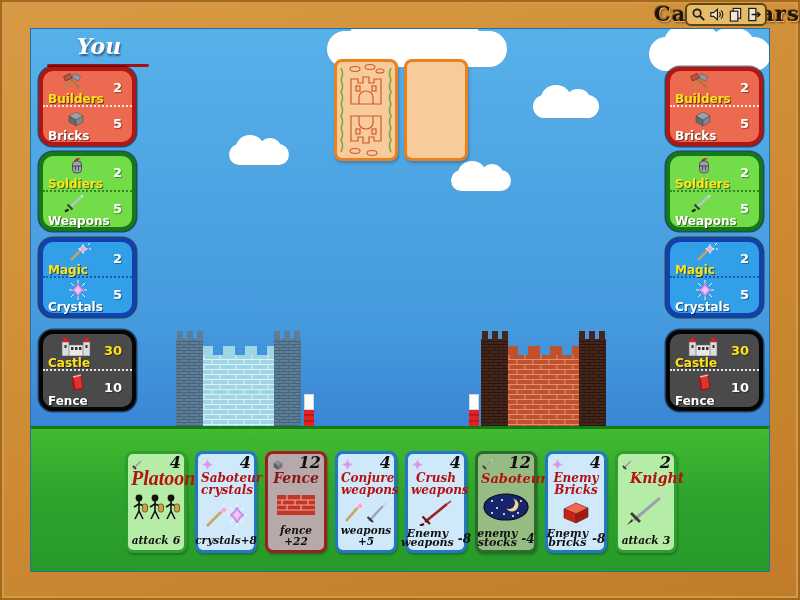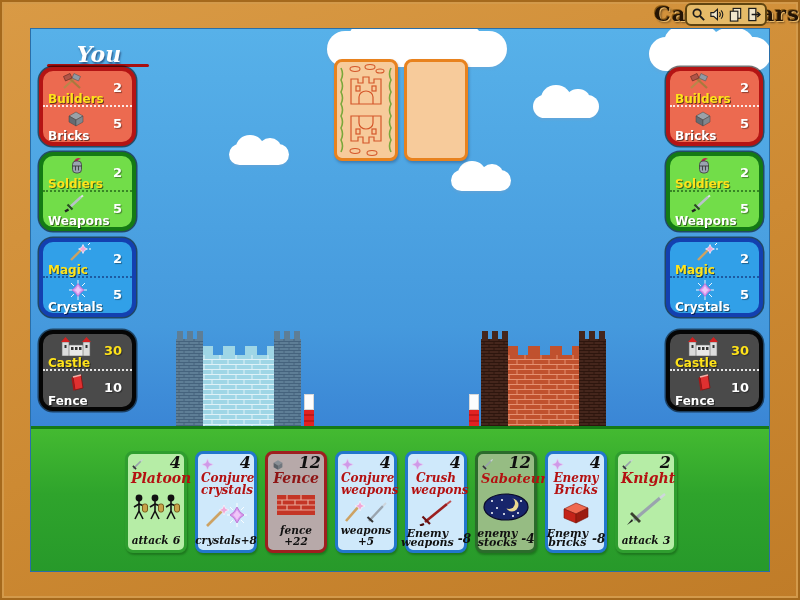--- a/index.html
+++ b/index.html
@@ -28,21 +28,21 @@
     background:linear-gradient(#57b1e9 0%,#4599dd 55%,#3a85d5 74%);
     border:1px solid #2a6ea8;box-sizing:border-box;overflow:hidden;
   }
   
   .cloud{position:absolute;background:#fff;border-radius:50px;filter:drop-shadow(0 2px 1px rgba(120,160,200,.35));}
   .cloud::before,.cloud::after{content:"";position:absolute;background:#fff;border-radius:50%;}
   .cloud::before{width:46%;height:120%;left:12%;top:-45%;}
   .cloud::after{width:36%;height:95%;right:14%;top:-28%;}
   
   .you-label{
-    position:absolute;left:20px;top:12px;width:96px;text-align:center;
+    position:absolute;left:20px;top:4px;width:96px;text-align:center;
     font-family:"DejaVu Serif",serif;font-style:italic;font-weight:bold;font-size:22px;color:#fff;
     text-shadow:1px 2px 2px rgba(0,0,40,.5);
   }
   .you-underline{position:absolute;left:16px;top:35px;width:102px;height:3px;background:#a80f0f;border-radius:2px;}
   .computer-label{
     position:absolute;right:12px;top:7px;width:130px;text-align:center;
     font-family:"DejaVu Serif",serif;font-style:italic;font-weight:bold;font-size:20px;color:#191926;
     z-index:3;
   }
   
@@ -466,21 +466,21 @@
 
     <div class="card cgreen">
       <div class="ctop">
         <span><svg width="13" height="13" viewBox="0 0 14 14">
               <line x1="2.5" y1="11.5" x2="10.5" y2="3.5" stroke="#98a2ac" stroke-width="1.8"></line>
               <line x1="10.5" y1="3.5" x2="12.5" y2="1.5" stroke="#c8d0d8" stroke-width="1.4"></line>
               <line x1="2" y1="8.5" x2="5.5" y2="12" stroke="#333" stroke-width="1.6"></line>
             </svg></span>
         <span class="ccost">4</span>
       </div>
-      <div class="cname" style="font-size:14px;">Platoon</div>
+      <div class="cname" style="font-size:20px;font-family:Liberation Serif, serif;">Platoon</div>
       <div class="cart">
         <svg width="48" height="30" viewBox="0 0 48 30">
           <g stroke="#111" stroke-width="1.6" fill="none">
             <g>
                 <circle cx="7" cy="4" r="2.6" fill="#111"></circle>
                 <line x1="7" y1="7" x2="7" y2="17"></line>
                 <line x1="7" y1="10" x2="2" y2="13"></line>
                 <line x1="7" y1="10" x2="12" y2="12"></line>
                 <line x1="7" y1="17" x2="3" y2="25"></line>
                 <line x1="7" y1="17" x2="11" y2="25"></line>
@@ -515,21 +515,21 @@
       </div>
     </div>
 
     <div class="card cblue">
       <div class="ctop">
         <span><svg width="13" height="13" viewBox="0 0 14 14">
               <polygon points="7,1 8.8,5.2 13,7 8.8,8.8 7,13 5.2,8.8 1,7 5.2,5.2" fill="#cf9ae8" stroke="#e8ccf4" stroke-width=".7"></polygon>
             </svg></span>
         <span class="ccost">4</span>
       </div>
-      <div class="cname">Conjure crystals</div>
+      <div class="cname">Saboteur crystals</div>
       <div class="cart">
         <svg width="46" height="30" viewBox="0 0 46 30">
           <line x1="4" y1="26" x2="20" y2="10" stroke="#cda263" stroke-width="2.6"></line>
           <polygon points="21,5 22.5,8.5 26,10 22.5,11.5 21,15 19.5,11.5 16,10 19.5,8.5" fill="#f0a8d8" stroke="#fff" stroke-width=".6"></polygon>
           <g stroke="#fff" stroke-width=".9">
               <line x1="34" y1="3" x2="34" y2="8"></line>
               <line x1="34" y1="22" x2="34" y2="27"></line>
               <line x1="24" y1="15" x2="29" y2="15"></line>
               <line x1="39" y1="15" x2="44" y2="15"></line>
               <line x1="27" y1="7" x2="30" y2="10"></line>
@@ -693,21 +693,21 @@
 
     <div class="card cgreen">
       <div class="ctop">
         <span><svg width="13" height="13" viewBox="0 0 14 14">
               <line x1="2.5" y1="11.5" x2="10.5" y2="3.5" stroke="#98a2ac" stroke-width="1.8"></line>
               <line x1="10.5" y1="3.5" x2="12.5" y2="1.5" stroke="#c8d0d8" stroke-width="1.4"></line>
               <line x1="2" y1="8.5" x2="5.5" y2="12" stroke="#333" stroke-width="1.6"></line>
             </svg></span>
         <span class="ccost">2</span>
       </div>
-      <div class="cname" style="font-size:14px;">Knight</div>
+      <div class="cname" style="font-size:14px;margin-left:9px;">Knight</div>
       <div class="cart">
         <svg width="44" height="34" viewBox="0 0 44 34">
           <line x1="10" y1="28" x2="36" y2="6" stroke="#9aa4ae" stroke-width="3.2"></line>
           <line x1="36" y1="6" x2="41" y2="2" stroke="#cfd6dc" stroke-width="2.4"></line>
           <line x1="7" y1="21" x2="16" y2="30" stroke="#39412f" stroke-width="2.8"></line>
           <path d="M9 29 L3 33 L8 27 Z" fill="#222"></path>
         </svg>
       </div>
       <div class="ceffect single">
         <span class="lines">

